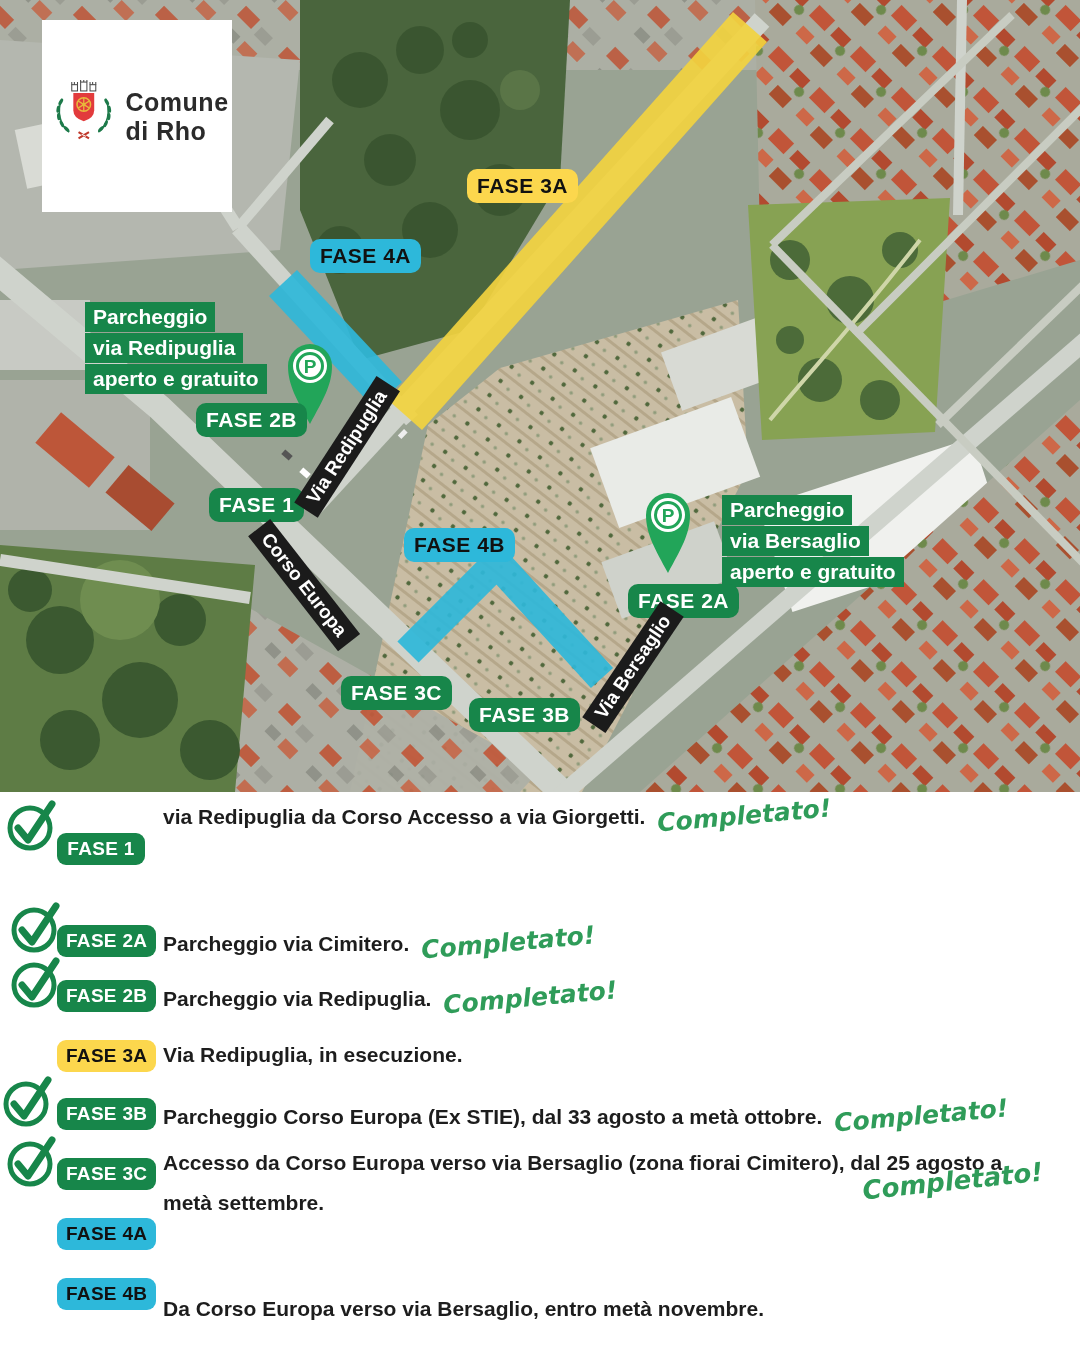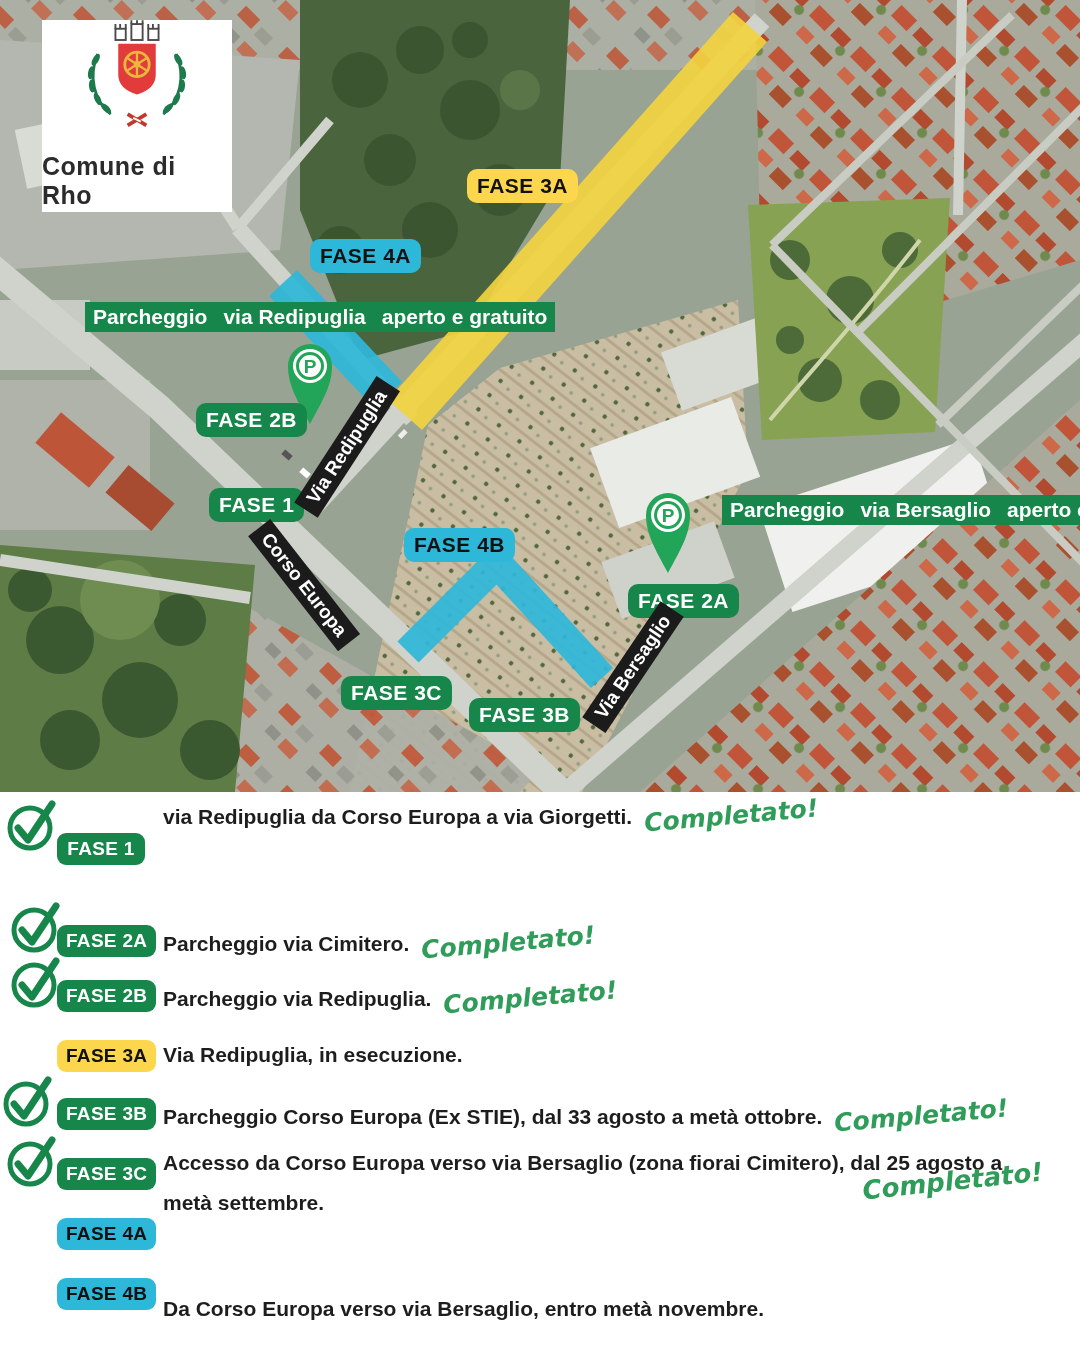--- a/index.html
+++ b/index.html
@@ -3,33 +3,33 @@
 <meta charset="utf-8">
 <style>
   html,body{margin:0;padding:0;background:#ffffff;}
   body{width:1080px;height:1350px;position:relative;font-family:"Liberation Sans",sans-serif;overflow:hidden;}
 
   
   #map{position:absolute;left:0;top:0;width:1080px;height:792px;overflow:hidden;background:#99a393;}
   #basemap{position:absolute;left:0;top:0;}
 
   .logo-card{position:absolute;left:42px;top:20px;width:190px;height:192px;background:#ffffff;
-    display:flex;flex-direction:column;align-items:center;justify-content:flex-start;}
+    display:flex;align-items:center;justify-content:flex-start;}
   .logo-title{font-weight:700;font-size:25px;color:#2b2b2b;margin-top:2px;letter-spacing:.5px;}
 
   .phase-label{position:absolute;font-weight:700;font-size:21px;padding:5px 10px;border-radius:10px;
     white-space:nowrap;letter-spacing:.5px;}
   .pl-green{background:#17864a;color:#ffffff;}
   .pl-yellow{background:#fcd74d;color:#111111;}
   .pl-cyan{background:#2db8da;color:#111111;}
 
   .street-label{position:absolute;background:#1b1b1b;color:#ffffff;font-weight:700;font-size:19px;
     padding:3px 10px;white-space:nowrap;transform-origin:center;}
 
-  .pnote{position:absolute;display:flex;flex-direction:row;align-items:flex-start;}
+  .pnote{position:absolute;display:flex;flex-direction:column;align-items:flex-start;}
   .pnote span{display:block;background:#17864a;color:#ffffff;font-weight:700;font-size:21px;
     padding:3px 8px;margin-bottom:1px;white-space:nowrap;}
 
   .pin{position:absolute;width:48px;height:86px;}
 
   
   #legend{position:absolute;left:0;top:792px;width:1080px;height:558px;background:#ffffff;}
   .check{position:absolute;width:58px;height:60px;}
   .badge{position:absolute;display:inline-block;font-weight:700;font-size:19px;padding:5px 9px;
     border-radius:9px;min-width:70px;text-align:center;letter-spacing:.3px;}
@@ -249,21 +249,21 @@
 </div>
 
 <div id="legend">
 
   <svg class="check" style="left:4px;top:4px;" viewBox="0 0 58 60">
     <circle cx="26" cy="32" r="20" fill="none" stroke="#17864a" stroke-width="5"></circle>
     <path d="M14,32 L24,44 L48,8" fill="none" stroke="#17864a" stroke-width="7" stroke-linecap="round" stroke-linejoin="round"></path>
   </svg>
   <div class="badge b-green" style="left:57px;top:41px;">FASE 1</div>
   <div class="ltext" style="left:163px;top:9px;">
-    <span>via Redipuglia da Corso Europa a via Giorgetti.</span><span class="completato">Completato!</span>
+    <span>via Redipuglia da Corso Accesso a via Giorgetti.</span><span class="completato">Completato!</span>
   </div>
 
   <svg class="check" style="left:8px;top:106px;" viewBox="0 0 58 60">
     <circle cx="26" cy="32" r="20" fill="none" stroke="#17864a" stroke-width="5"></circle>
     <path d="M14,32 L24,44 L48,8" fill="none" stroke="#17864a" stroke-width="7" stroke-linecap="round" stroke-linejoin="round"></path>
   </svg>
   <div class="badge b-green" style="left:57px;top:133px;">FASE 2A</div>
   <div class="ltext" style="left:163px;top:136px;">
     <span>Parcheggio via Cimitero.</span><span class="completato">Completato!</span>
   </div>

